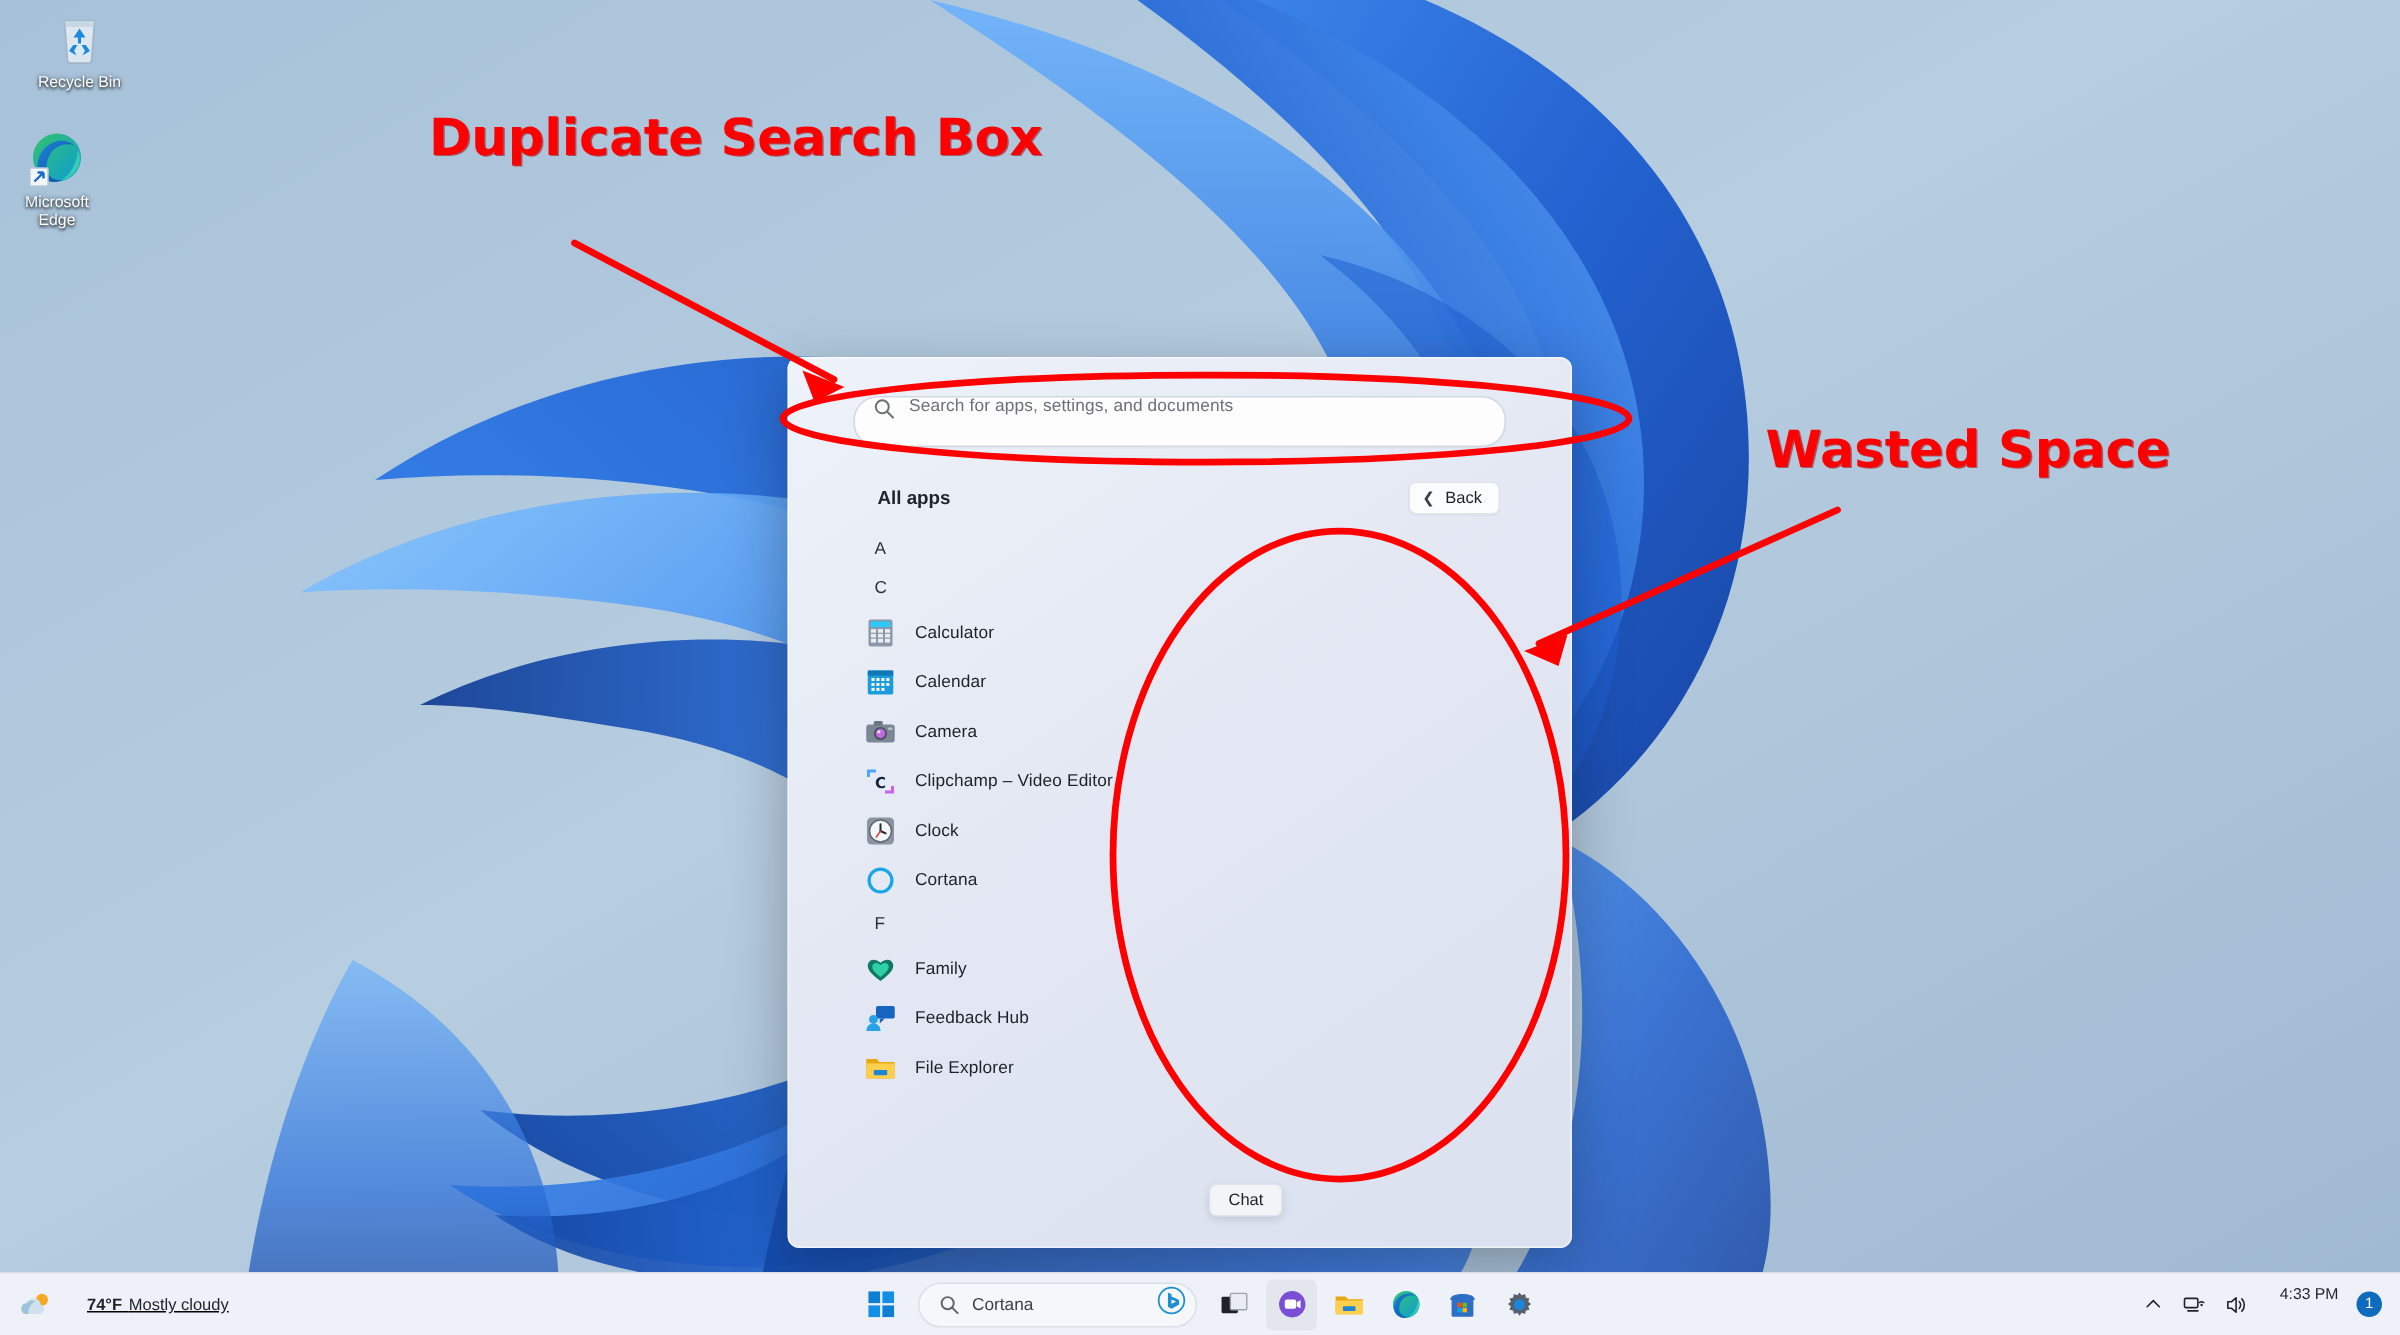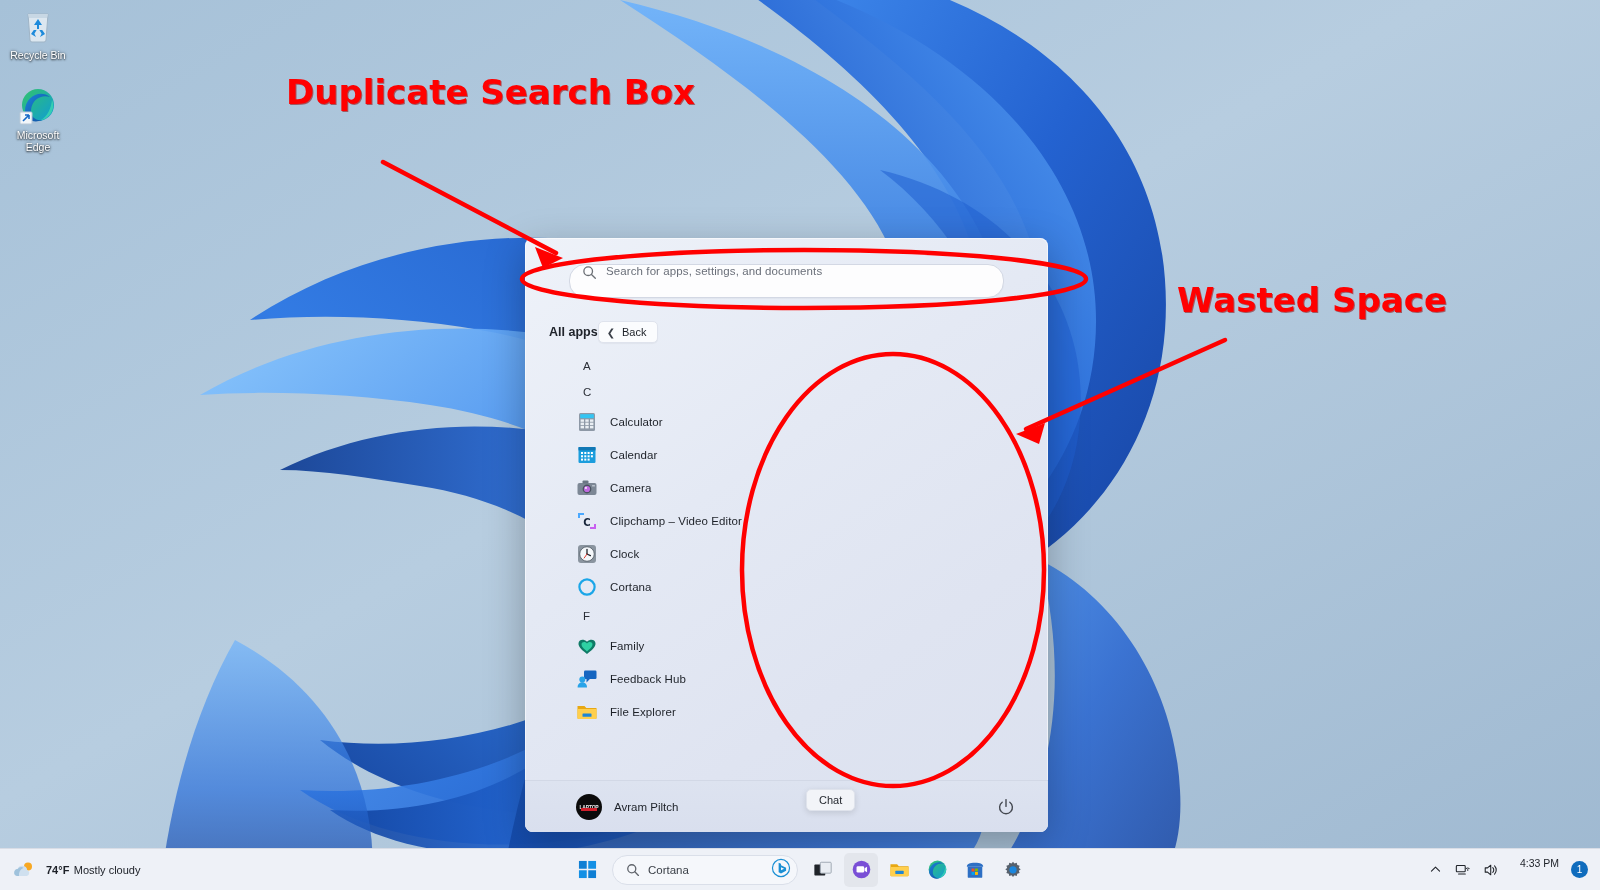--- a/index.html
+++ b/index.html
@@ -45,22 +45,22 @@
     background: #fdfdfe;
     border: 1px solid #d3d8e4;
     display: flex; 
     padding: 0 10px 0 12px;
     box-shadow: 0 1px 1px rgba(0,0,0,.03);
   }
   .sm-search .sicon { width: 15px; height: 15px; flex: 0 0 15px; margin-right: 9px; opacity:.75;}
   .sm-search .sph { font-size: 11.5px; color: #6a6f79; letter-spacing: .1px;}
 
   .sm-head {
-    display:flex; align-items:center; justify-content: flex-start;
-    padding: 23px 48px 8px 24px;
+    display:flex; align-items:center; justify-content: space-between;
+    padding: 23px 48px 8px 60px;
   }
   .sm-head .title { font-size: 12.5px; font-weight: bold; color: #20242b; }
   .back-btn {
     display:flex; align-items:center; gap:7px;
     background: #fbfcfe;
     border: 1px solid #dfe3ed;
     border-radius: 5px;
     padding: 4px 11px 4px 8px;
     font-size: 11px; color: #1c2027;
     box-shadow: 0 1px 1px rgba(0,0,0,.04);
@@ -100,22 +100,22 @@
   }
 
   
   #taskbar {
     position:absolute; left:0; bottom:0; width:1600px; height: 42px;
     background: #eef1f7;
     border-top: 1px solid #d9dde6;
     display:flex; align-items:center;
   }
   #weather {
-    display:flex; align-items:center; gap:8px;
-    padding-left: 12px; width: 230px;
+    display:flex; align-items:center; gap:20px;
+    padding-left: 12px; width: 230px; text-decoration: underline;
   }
   #weather .wicon { width: 26px; height: 22px; position:relative; flex:0 0 26px;}
   #weather .wtxt { line-height: 13px; }
   #weather .temp { font-size: 11px; color:#1d2128; font-weight: bold;}
   #weather .cond { font-size: 11px; color:#20242b; }
 
   #tb-center {
     position:absolute; left:50%; transform: translateX(-50%);
     display:flex; align-items:center; gap: 4px;
   }
@@ -208,21 +208,21 @@
     <path d="M620 0 C 880 60, 1020 210, 1005 360 C 992 495, 880 590, 770 585 C 875 505, 925 400, 905 295 C 885 185, 760 90, 620 0 Z" fill="url(#p3)" opacity=".93"></path>
     <path d="M250 320 C 430 200, 690 215, 820 340 C 950 465, 930 660, 770 760 C 640 840, 430 830, 320 740 C 470 760, 640 700, 700 590 C 760 480, 660 360, 480 330 C 400 316, 320 314, 250 320 Z" fill="url(#p4)" opacity=".97"></path>
     <path d="M200 395 C 380 290, 640 315, 760 430 C 880 545, 850 720, 700 800 C 580 862, 400 860, 300 790 C 450 800, 600 740, 650 635 C 700 530, 600 430, 430 405 C 355 394, 268 390, 200 395 Z" fill="url(#p5)" opacity=".92"></path>
     <path d="M280 470 C 430 395, 640 420, 730 520 C 820 620, 790 760, 665 820 C 560 870, 410 866, 330 810 C 455 818, 570 768, 605 680 C 640 590, 560 508, 420 486 C 370 478, 322 470, 280 470 Z" fill="url(#p6)" opacity=".9"></path>
     <path d="M880 170 C 1010 200, 1090 300, 1080 420 C 1072 520, 1005 585, 940 580 C 995 520, 1015 440, 1000 360 C 985 280, 940 215, 880 170 Z" fill="#1f5fd0" opacity=".55"></path>
     <path d="M620 620 C 760 600, 900 640, 960 730 C 1010 805, 985 880, 900 890 L 500 890 C 520 790, 545 660, 620 620 Z" fill="url(#p2)" opacity=".8"></path>
     <path d="M1040 560 C 1120 600, 1175 690, 1180 790 C 1183 840, 1170 875, 1150 890 L 980 890 C 1045 820, 1075 700, 1040 560 Z" fill="url(#p1)" opacity=".8"></path>
     <path d="M235 640 C 330 690, 380 780, 372 890 L 160 890 C 170 800, 195 710, 235 640 Z" fill="url(#p3)" opacity=".7"></path>
   </svg>
 
-  <div class="desktop-icon" style="left:4px; top:6px;">
+  <div class="desktop-icon" style="left:19px; top:6px;">
     <span class="glyph">
       <svg viewBox="0 0 40 40" width="40" height="40">
         <path d="M10 8 h20 l-2 26 a2 2 0 0 1 -2 2 H14 a2 2 0 0 1 -2 -2 Z" fill="#dce7f0" stroke="#9fb4c6" stroke-width="1"></path>
         <path d="M10 8 h20 l-1 4 H11 Z" fill="#c7d7e4"></path>
         <g fill="#1c8adb">
           <path d="M20 13 l4 6 h-3 v4 h-2 v-4 h-3 Z"></path>
           <path d="M27 28 l-5 3 1.6-3.2 -2.2-3.8 2.8 0 Z"></path>
           <path d="M13 28 l5 3 -1.6-3.2 2.2-3.8 -2.8 0 Z"></path>
         </g>
       </svg>
@@ -401,35 +401,20 @@
           <svg viewBox="0 0 22 22" width="22" height="22">
             <path d="M1.5 5 h7 l1.8 2 h10.2 v10 a1 1 0 0 1 -1 1 H2.5 a1 1 0 0 1 -1 -1 Z" fill="#e8a812"></path>
             <path d="M1.5 8 h19 v9 a1 1 0 0 1 -1 1 H2.5 a1 1 0 0 1 -1 -1 Z" fill="#ffcf4d"></path>
             <rect x="6.5" y="12.4" width="9" height="3.4" rx=".6" fill="#1e86d6"></rect>
           </svg>
         </span>
         <span class="nm">File Explorer</span>
       </div>
     </div>
 
-    <div class="sm-foot">
-      <span class="user">
-        <span class="avatar">
-          <span class="mark">LAPTOP</span>
-          <span class="bar"></span>
-        </span>
-        <span class="uname">Avram Piltch</span>
-      </span>
-      <span class="power">
-        <svg viewBox="0 0 20 20" width="20" height="20">
-          <path d="M6.2 5.2 a6.4 6.4 0 1 0 7.6 0" fill="none" stroke="#23272e" stroke-width="1.4" stroke-linecap="round"></path>
-          <line x1="10" y1="2.6" x2="10" y2="9.4" stroke="#23272e" stroke-width="1.4" stroke-linecap="round"></line>
-        </svg>
-      </span>
-    </div>
   </div>
 
   <div id="chat-tooltip">Chat</div>
 
   <div id="taskbar">
 
     <div id="weather">
       <span class="wicon">
         <svg viewBox="0 0 26 22" width="26" height="22">
           <circle cx="16" cy="7.5" r="4" fill="#f7a823"></circle>

